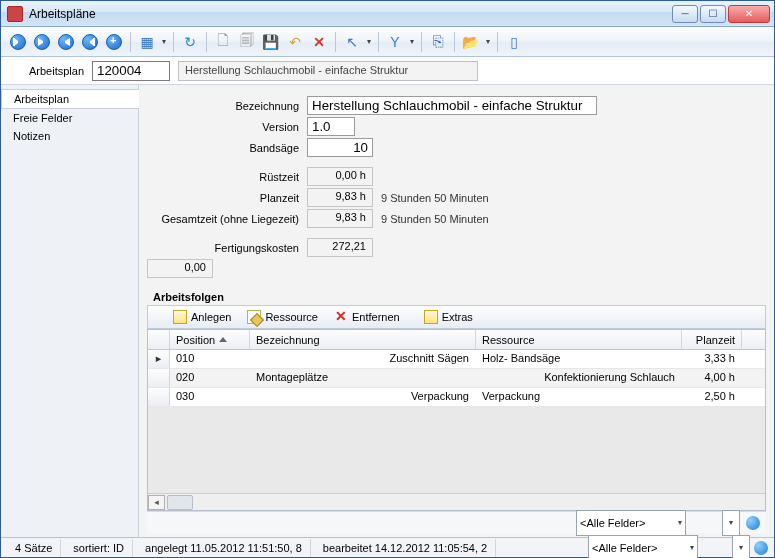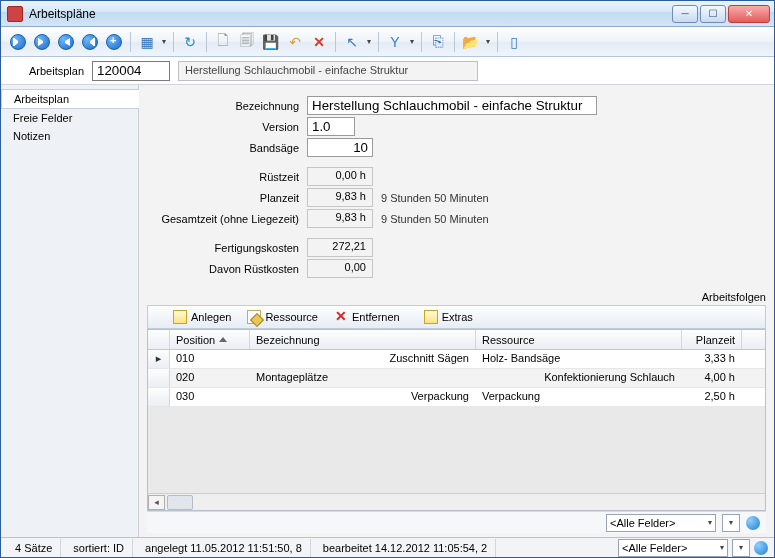--- a/index.html
+++ b/index.html
@@ -38,21 +38,21 @@
   
   .main{flex:1;background:#f3f3f3;padding:10px 8px 4px 8px;display:flex;flex-direction:column;overflow:hidden;}
   .formrow{display:flex;align-items:center;height:21px;}
   .flabel{width:160px;text-align:right;padding-right:8px;color:#000;}
   .fval{width:200px;height:19px;border:1px solid #9a9a9a;background:#fff;padding:1px 4px;}
   .fval.ro{background:#f3f3f3;border:1px solid #c5c5c5;text-align:right;padding-right:6px;}
   .fval.num{width:66px;text-align:right;}
   .timelabel{margin-left:8px;color:#333;width:140px;}
   .gap{height:8px;}
   
-  .sectiontitle{font-weight:normal;margin-top:12px;padding-left:6px;text-align:right;}
+  .sectiontitle{font-weight:bold;margin-top:12px;padding-left:6px;}
   .seqbar{margin-top:2px;background:linear-gradient(to bottom,#fdfefe,#e7edf5);border:1px solid #c2ccd8;height:24px;display:flex;align-items:center;padding:0 20px;gap:2px;}
   .seqbtn{height:20px;padding:0 8px 0 4px;display:flex;align-items:center;gap:4px;border:1px solid transparent;border-radius:2px;}
   .sqicon{width:14px;height:14px;display:inline-block;}
   .sqicon.new{background:linear-gradient(#fffbe0,#ffe37a);border:1px solid #c9a41f;}
   .sqicon.edit{background:#fff;border:1px solid #b8b35a;position:relative;}
   .sqicon.edit::after{content:"";position:absolute;right:-2px;bottom:-2px;width:8px;height:8px;background:#e8c65a;border:1px solid #a08020;transform:rotate(45deg);}
   .sqicon.del{color:#d22;font-weight:bold;text-align:center;line-height:12px;font-size:14px;}
   
   .grid{flex:1;border:1px solid #b8c0cb;background:#e9e9e9;margin-top:0;display:flex;flex-direction:column;overflow:hidden;}
   .gridhead{display:flex;height:20px;background:linear-gradient(to bottom,#fdfdfd,#ebeef3);border-bottom:1px solid #c2c8d0;}
@@ -71,21 +71,21 @@
   .gc.pos{width:80px;}
   .gc.bez{width:226px;text-align:right;}
   .gc.res{width:206px;}
   .gc.pz{width:60px;text-align:right;}
   .gridspace{flex:1;background:#e9e9e9;}
   .hscroll{height:17px;background:#efefef;border-top:1px solid #c8cfd8;display:flex;align-items:center;}
   .hscroll .arrow{width:17px;height:15px;border:1px solid #b0b0b0;background:#f4f4f4;text-align:center;font-size:9px;line-height:13px;color:#555;}
   .hscroll .thumb{width:26px;height:15px;margin-left:2px;background:#e1e6ec;border:1px solid #b6bdc6;border-radius:2px;}
   
   .filterrow{height:22px;display:flex;align-items:center;justify-content:flex-end;gap:6px;padding:2px 6px;border-top:1px solid #d6dbe2;background:#f6f7f9;}
-  .combo{width:110px;height:18px;border:1px solid #9aa4b0;background:#fff;display:flex;align-items:center;padding:0 3px;justify-content:space-between;}
+  .combo{width:110px;height:26px;border:1px solid #9aa4b0;background:#fff;display:flex;align-items:center;padding:0 3px;justify-content:space-between;margin-left:30px;}
   .combo .dd2{font-size:8px;color:#444;}
   .globe{width:14px;height:14px;border-radius:50%;background:radial-gradient(circle at 30% 30%,#8fd0ff,#1f7fcf);}
   
   .status{height:20px;border-top:1px solid #b9c3d0;background:#f2f4f7;display:flex;align-items:center;padding:4px 6px;gap:4px;}
   .status .cell{border-right:1px solid #d0d6de;padding:0 8px;height:18px;display:flex;align-items:center;}
   .status .combo{width:110px;}
 </style>
 </head>
 <body>
 
@@ -207,21 +207,20 @@
         <div class="flabel">Gesamtzeit (ohne Liegezeit)</div>
         <div class="fval ro num">9,83 h</div>
         <div class="timelabel">9 Stunden  50 Minuten</div>
       </div>
       <div class="gap"></div>
       <div class="formrow">
         <div class="flabel">Fertigungskosten</div>
         <div class="fval ro num">272,21</div>
       </div>
       <div class="formrow">
-        <div class="flabel">Davon Rüstkosten</div>
         <div class="fval ro num">0,00</div>
       </div>
 
       <div class="sectiontitle">Arbeitsfolgen</div>
       <div class="seqbar">
         <div class="seqbtn">
             <span class="sqicon new"></span>
             <span>Anlegen</span>
           </div>
         <div class="seqbtn">

